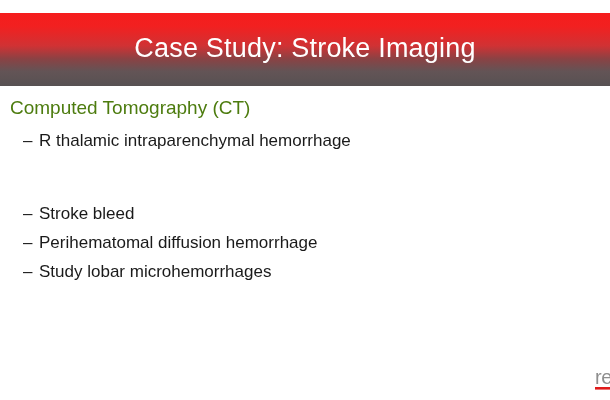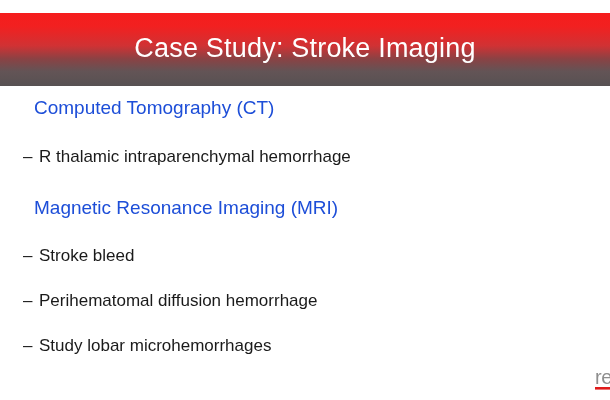--- a/index.html
+++ b/index.html
@@ -58,25 +58,24 @@
   .section {
     position: absolute;
     left: 10px;
     width: 580px;
   }
   .section-ct { top: 9px; }
   .section-mri { top: 109px; }
 
   .section-heading {
     font-size: 19px;
-    color: #1d4ed8;
+    color: #4d7c0f;
     font-weight: 400;
     line-height: 26px;
     white-space: nowrap;
-    margin-left: 24px;
   }
   .bullet-list {
     margin: 0;
     padding: 0;
     list-style: none;
   }
   .bullet-item {
     font-size: 17px;
     color: #1a1a1a;
     font-weight: 400;
@@ -85,21 +84,21 @@
     white-space: nowrap;
     display: flex;
     align-items: baseline;
   }
   .bullet-dash {
     display: inline-block;
     width: 16px;
     flex: 0 0 16px;
     color: #1a1a1a;
   }
-  .bullet-text { display: inline-block; margin-top: 16px; }
+  .bullet-text { display: inline-block; }
 
   .ct-list { margin-top: 5px; }
   .mri-list { margin-top: 4px; }
 
   
   .logo {
     position: absolute;
     right: 8px;
     bottom: 6px;
     width: 58px;
@@ -136,21 +135,20 @@
       <div class="section-heading">Computed Tomography (CT)</div>
       <ul class="bullet-list ct-list">
         <li class="bullet-item">
           <span class="bullet-dash">–</span>
           <span class="bullet-text">R thalamic intraparenchymal hemorrhage</span>
         </li>
       </ul>
     </div>
 
     <div class="section section-mri">
-      <div class="section-heading">Magnetic Resonance Imaging (MRI)</div>
       <ul class="bullet-list mri-list">
         <li class="bullet-item">
           <span class="bullet-dash">–</span>
           <span class="bullet-text">Stroke bleed</span>
         </li>
         <li class="bullet-item">
           <span class="bullet-dash">–</span>
           <span class="bullet-text">Perihematomal diffusion hemorrhage</span>
         </li>
         <li class="bullet-item">

